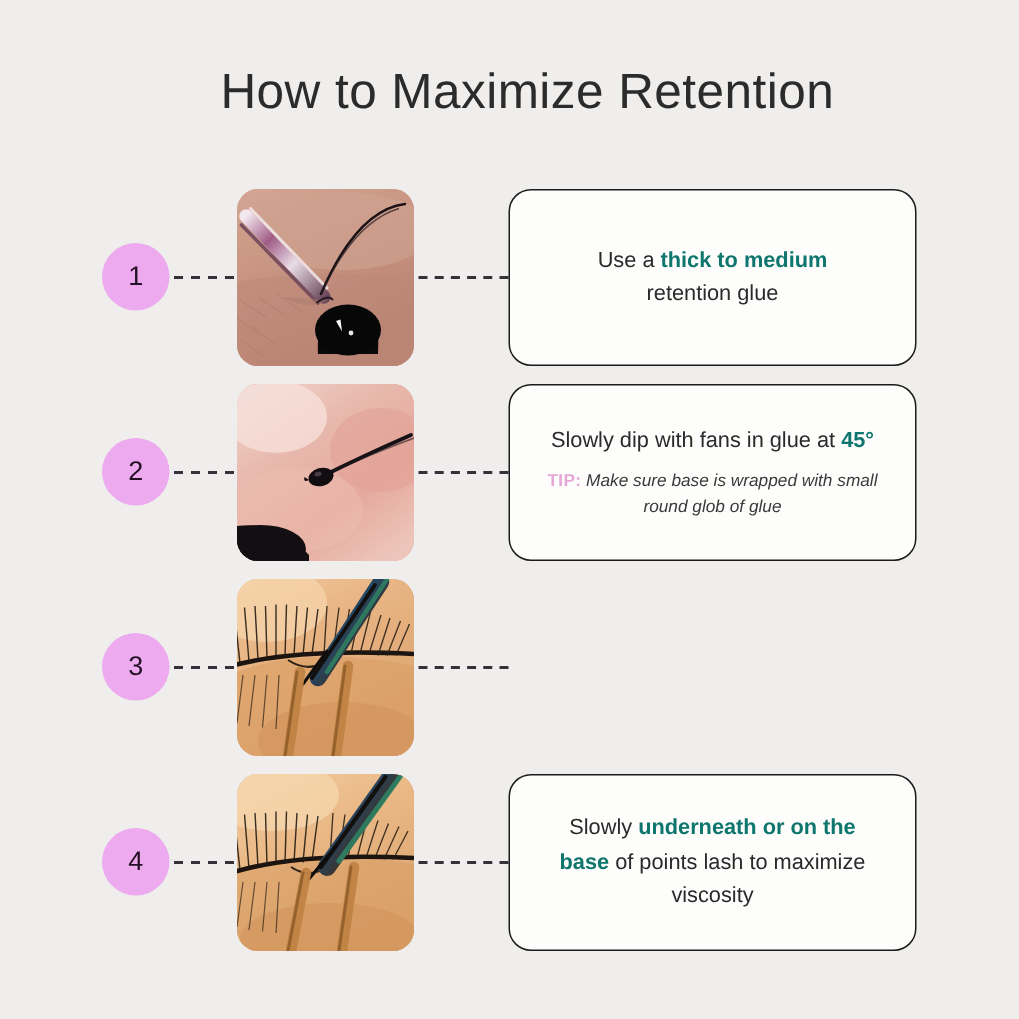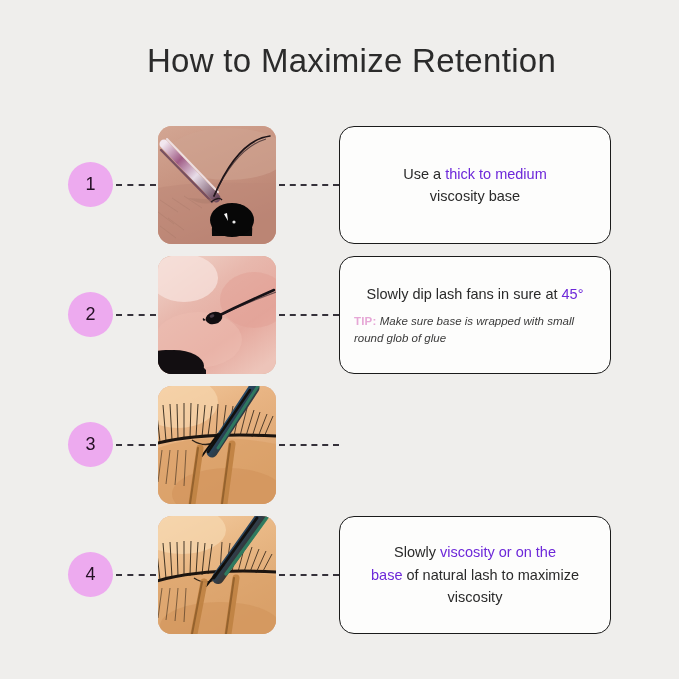--- a/index.html
+++ b/index.html
@@ -104,24 +104,24 @@
     justify-content: center;
     padding: 6px 14px;
   }
   .card-main {
     font-size: 14.5px;
     line-height: 1.55;
     color: #2a2a2a;
     text-align: center;
     font-weight: 400;
   }
-  .card-main b { font-weight: 400; color: #6d28d9; margin-top: 36px; }
+  .card-main b { font-weight: 700; color: #0f766e; margin-top: 36px; }
   .tip-wrap {
     margin-top: 8px;
-    text-align: left;
+    text-align: center;
     font-size: 11.5px;
     line-height: 1.5;
     font-style: italic;
     color: #3a3a3a;
   }
   .tip-label {
     font-style: normal;
     font-weight: 700;
     color: #e6a7d6;
     letter-spacing: 0.2px;
@@ -168,21 +168,21 @@
         <path d="M54 110 Q52 78 78 78 Q96 78 94 110 Z" fill="#090909"></path>
         <ellipse cx="74" cy="94" rx="22" ry="17" fill="#070707"></ellipse>
         <path d="M66 88 l4 7 l-1 -8 z" fill="#fbfbfb"></path>
         <circle cx="76" cy="96" r="1.6" fill="#e8e8e8"></circle>
       </svg>
     </div>
     <div class="dash right"></div>
     <div class="card">
       <div class="card-main">
         <span>Use a </span><b>thick to medium</b><br>
-        <span>viscosity base</span>
+        <span>retention glue</span>
       </div>
     </div>
   </div>
 
   <div class="row r2">
     <div class="num-circle">2</div>
     <div class="dash left"></div>
     <div class="photo">
       <svg viewBox="0 0 118 118" xmlns="http://www.w3.org/2000/svg">
         <defs>
@@ -202,21 +202,21 @@
         <path d="M56 62 Q84 48 116 34" stroke="#161116" stroke-width="2.6" fill="none" stroke-linecap="round"></path>
         <path d="M60 60 Q88 47 118 36" stroke="#221a21" stroke-width="1.2" fill="none" opacity="0.6"></path>
         <ellipse cx="56" cy="62" rx="8.5" ry="6" fill="#110d10" transform="rotate(-16 56 62)"></ellipse>
         <ellipse cx="54" cy="60" rx="2.4" ry="1.6" fill="#5a4a55" opacity="0.75" transform="rotate(-16 54 60)"></ellipse>
         <path d="M48 64 Q44 66 45 62" fill="#120e11"></path>
       </svg>
     </div>
     <div class="dash right"></div>
     <div class="card">
       <div class="card-main">
-        <span>Slowly dip lash fans in sure at </span><b>45°</b>
+        <span>Slowly dip with fans in glue at </span><b>45°</b>
       </div>
       <div class="tip-wrap">
         <span class="tip-label">TIP:</span>
         <span>Make sure base is wrapped with small round glob of glue</span>
       </div>
     </div>
   </div>
 
   <div class="row r3">
     <div class="num-circle">3</div>
@@ -303,20 +303,20 @@
         <path d="M66 48 L48 70" stroke="#0f0d0b" stroke-width="2" stroke-linecap="round"></path>
         <path d="M46 66 L36 118" stroke="#c08344" stroke-width="7" stroke-linecap="round" opacity="0.95"></path>
         <path d="M44 66 L34 118" stroke="#8a5a28" stroke-width="2" stroke-linecap="round" opacity="0.8"></path>
         <path d="M78 62 L70 118" stroke="#c08344" stroke-width="7" stroke-linecap="round" opacity="0.95"></path>
         <path d="M76 62 L68 118" stroke="#8a5a28" stroke-width="2" stroke-linecap="round" opacity="0.8"></path>
       </svg>
     </div>
     <div class="dash right"></div>
     <div class="card">
       <div class="card-main">
-        <span>Slowly </span><b>viscosity or on the</b><br>
-        <b>base</b><span> of natural lash to maximize</span><br>
+        <span>Slowly </span><b>underneath or on the</b><br>
+        <b>base</b><span> of points lash to maximize</span><br>
         <span>viscosity</span>
       </div>
     </div>
   </div>
 
 </div>
 
 </body></html>

